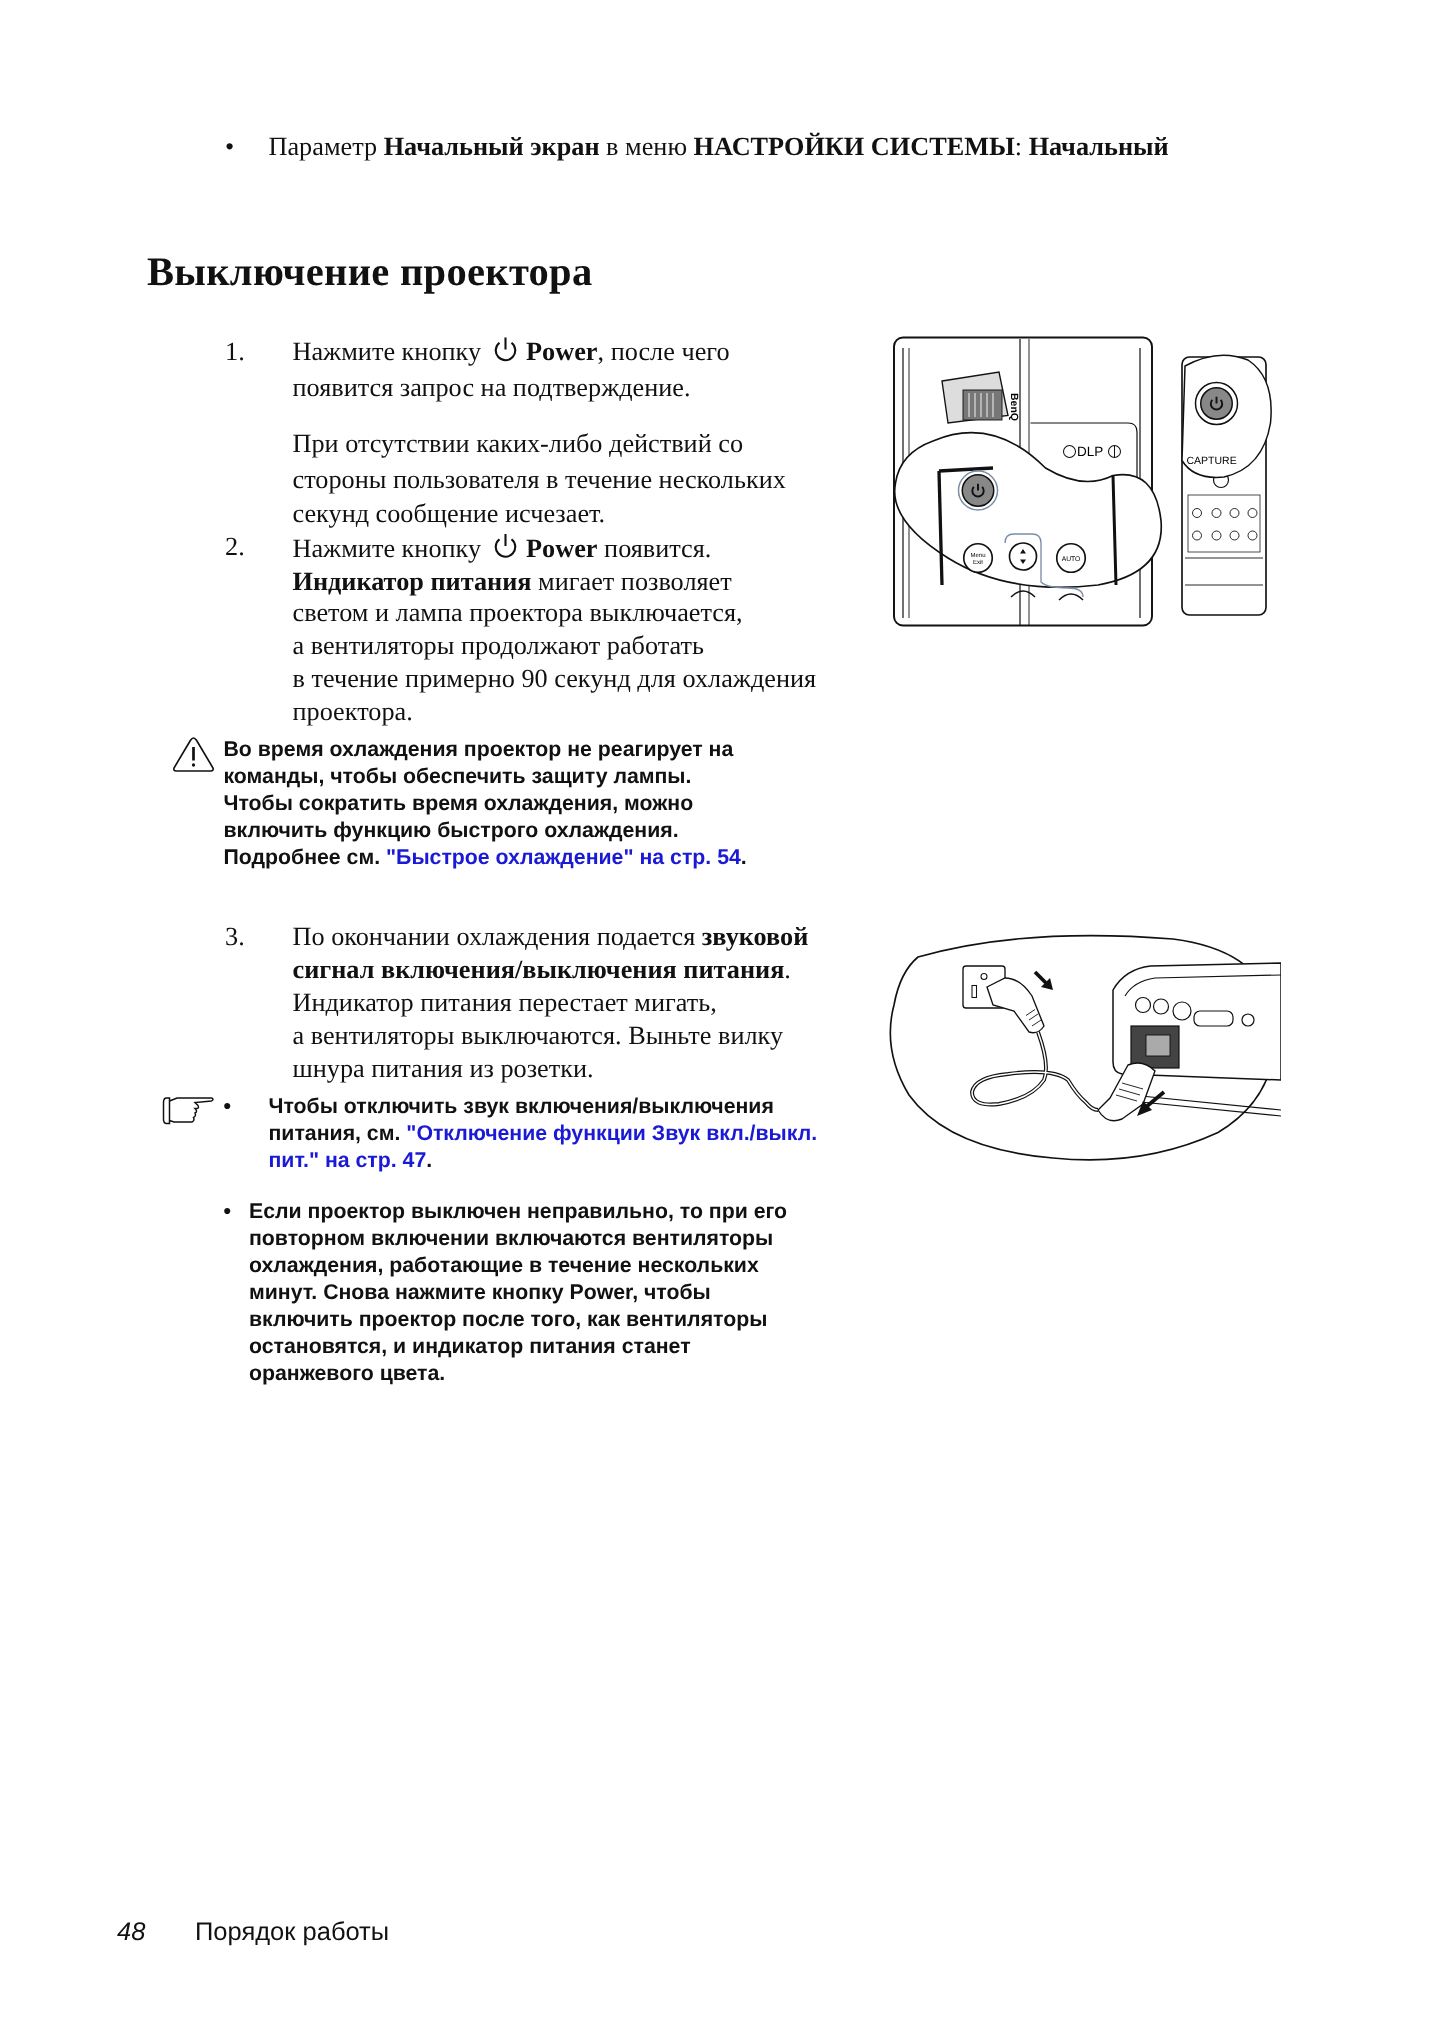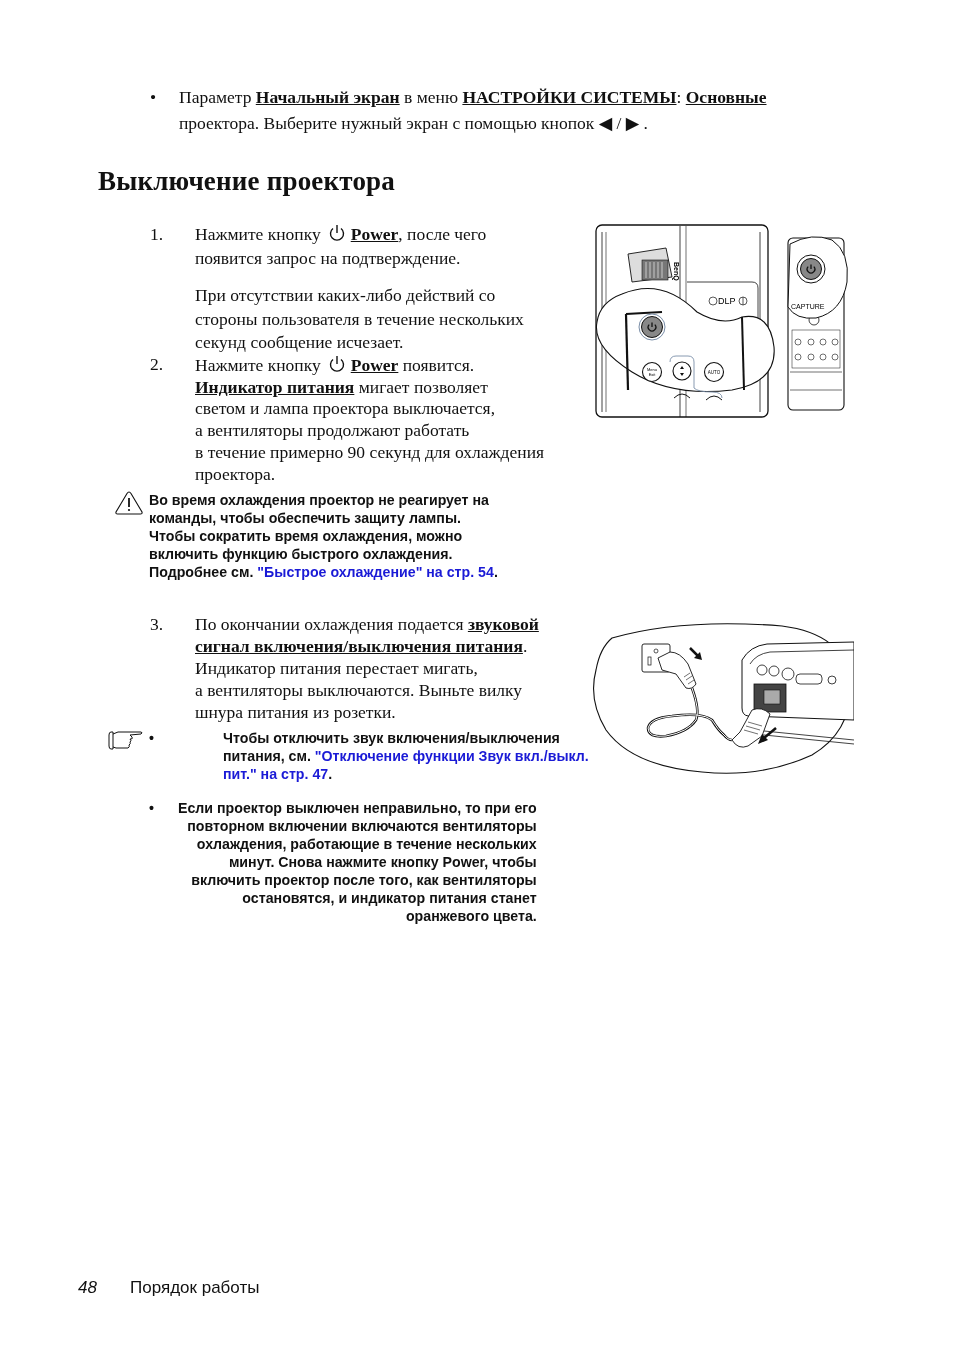--- a/index.html
+++ b/index.html
@@ -1,20 +1,20 @@
 <!DOCTYPE html>
 <html><head>
 <meta charset="utf-8">
 <style>
   html, body { margin: 0; padding: 0; background: #ffffff; }
   body { width: 954px; height: 1352px; position: relative; overflow: hidden; color: #111; }
   .serif { font-family: "Liberation Serif", "DejaVu Serif", serif; }
   .sans { font-family: "Liberation Sans", "DejaVu Sans", sans-serif; }
   .abs { position: absolute; }
-  b { font-weight: bold; text-decoration: underline; }
+  b { font-weight: bold; }
 
   
   .top-bullet { left: 150px; top: 84px; width: 680px; font-size: 17.5px; line-height: 26px; }
   .top-bullet .dot { position: absolute; left: 0; top: 0; }
   .top-bullet .txt { position: absolute; left: 29px; top: 0; width: 650px; }
 
   .heading { left: 98px; top: 166px; font-size: 27px; font-weight: bold; letter-spacing: 0.2px; }
 
   .step { font-size: 17.5px; line-height: 23.5px; }
   .step .num { position: absolute; left: 0; top: 0; }
@@ -28,22 +28,21 @@
   .footer { left: 78px; top: 1278px; font-size: 17px; }
   .footer .pg { position: absolute; left: 0; top: 0; font-style: italic; }
   .footer .sec { position: absolute; left: 52px; top: 0; white-space: nowrap; }
 </style>
 </head>
 <body>
 
 <div class="abs top-bullet serif">
   <span class="dot">•</span>
   <div class="txt">
-    <div><span>Параметр </span><b>Начальный экран</b><span> в меню </span><b>НАСТРОЙКИ СИСТЕМЫ</b><span>: </span><b>Основные</b></div>
-    <div>проектора. Выберите нужный экран с помощью кнопок ◀ / ▶ .</div>
+    <div><span>Параметр </span><b>Начальный экран</b><span> в меню </span><b>НАСТРОЙКИ СИСТЕМЫ</b><span>: </span><b>Начальный</b></div>
   </div>
 </div>
 
 <div class="abs heading serif">Выключение проектора</div>
 
 <div class="abs step serif" style="left:150px; top:223px; width:430px;">
   <span class="num">1.</span>
   <div class="body">
     <div><span>Нажмите кнопку</span><svg class="pw" viewBox="0 0 20 20">
           <path d="M6 5.5 A6.5 6.5 0 1 0 14 5.5" fill="none" stroke="#111" stroke-width="1.4"></path>
@@ -96,27 +95,27 @@
     <div>шнура питания из розетки.</div>
   </div>
 </div>
 
 <div class="abs sans note" style="left:108px; top:729px; width:490px;">
   <svg class="abs" style="left:0; top:0;" width="38" height="22" viewBox="0 0 38 22">
     <path d="M3 3 Q1 3 1 6 L1 17 Q1 20 3 20 L5 20 L5 3 Z" fill="none" stroke="#111" stroke-width="1"></path>
     <path d="M5 5 L10 3 L33 3 Q35 3.5 33 5 L22 6 L24 8 Q25 10 23 10 L22 10 Q24 12 22 13 Q23 15 21 16 Q22 18 20 19 L8 19 L5 18" fill="none" stroke="#111" stroke-width="1"></path>
   </svg>
   <span class="abs" style="left:41px; top:0;">•</span>
-  <div class="abs" style="left:71px; top:0; white-space:nowrap;margin-left:44px;">
+  <div class="abs" style="left:71px; top:0; white-space:nowrap;">
     <div>Чтобы отключить звук включения/выключения</div>
     <div><span>питания, см. </span><span class="link">"Отключение функции Звук вкл./выкл.</span></div>
     <div><span class="link">пит." на стр. 47</span><span>.</span></div>
   </div>
   <span class="abs" style="left:41px; top:70px;">•</span>
-  <div class="abs" style="left:70px; top:70px; white-space:nowrap;text-align:right;">
+  <div class="abs" style="left:58px; top:70px; white-space:nowrap;">
     <div>Если проектор выключен неправильно, то при его</div>
     <div>повторном включении включаются вентиляторы</div>
     <div>охлаждения, работающие в течение нескольких</div>
     <div>минут. Снова нажмите кнопку Power, чтобы</div>
     <div>включить проектор после того, как вентиляторы</div>
     <div>остановятся, и индикатор питания станет</div>
     <div>оранжевого цвета.</div>
   </div>
 </div>
 

